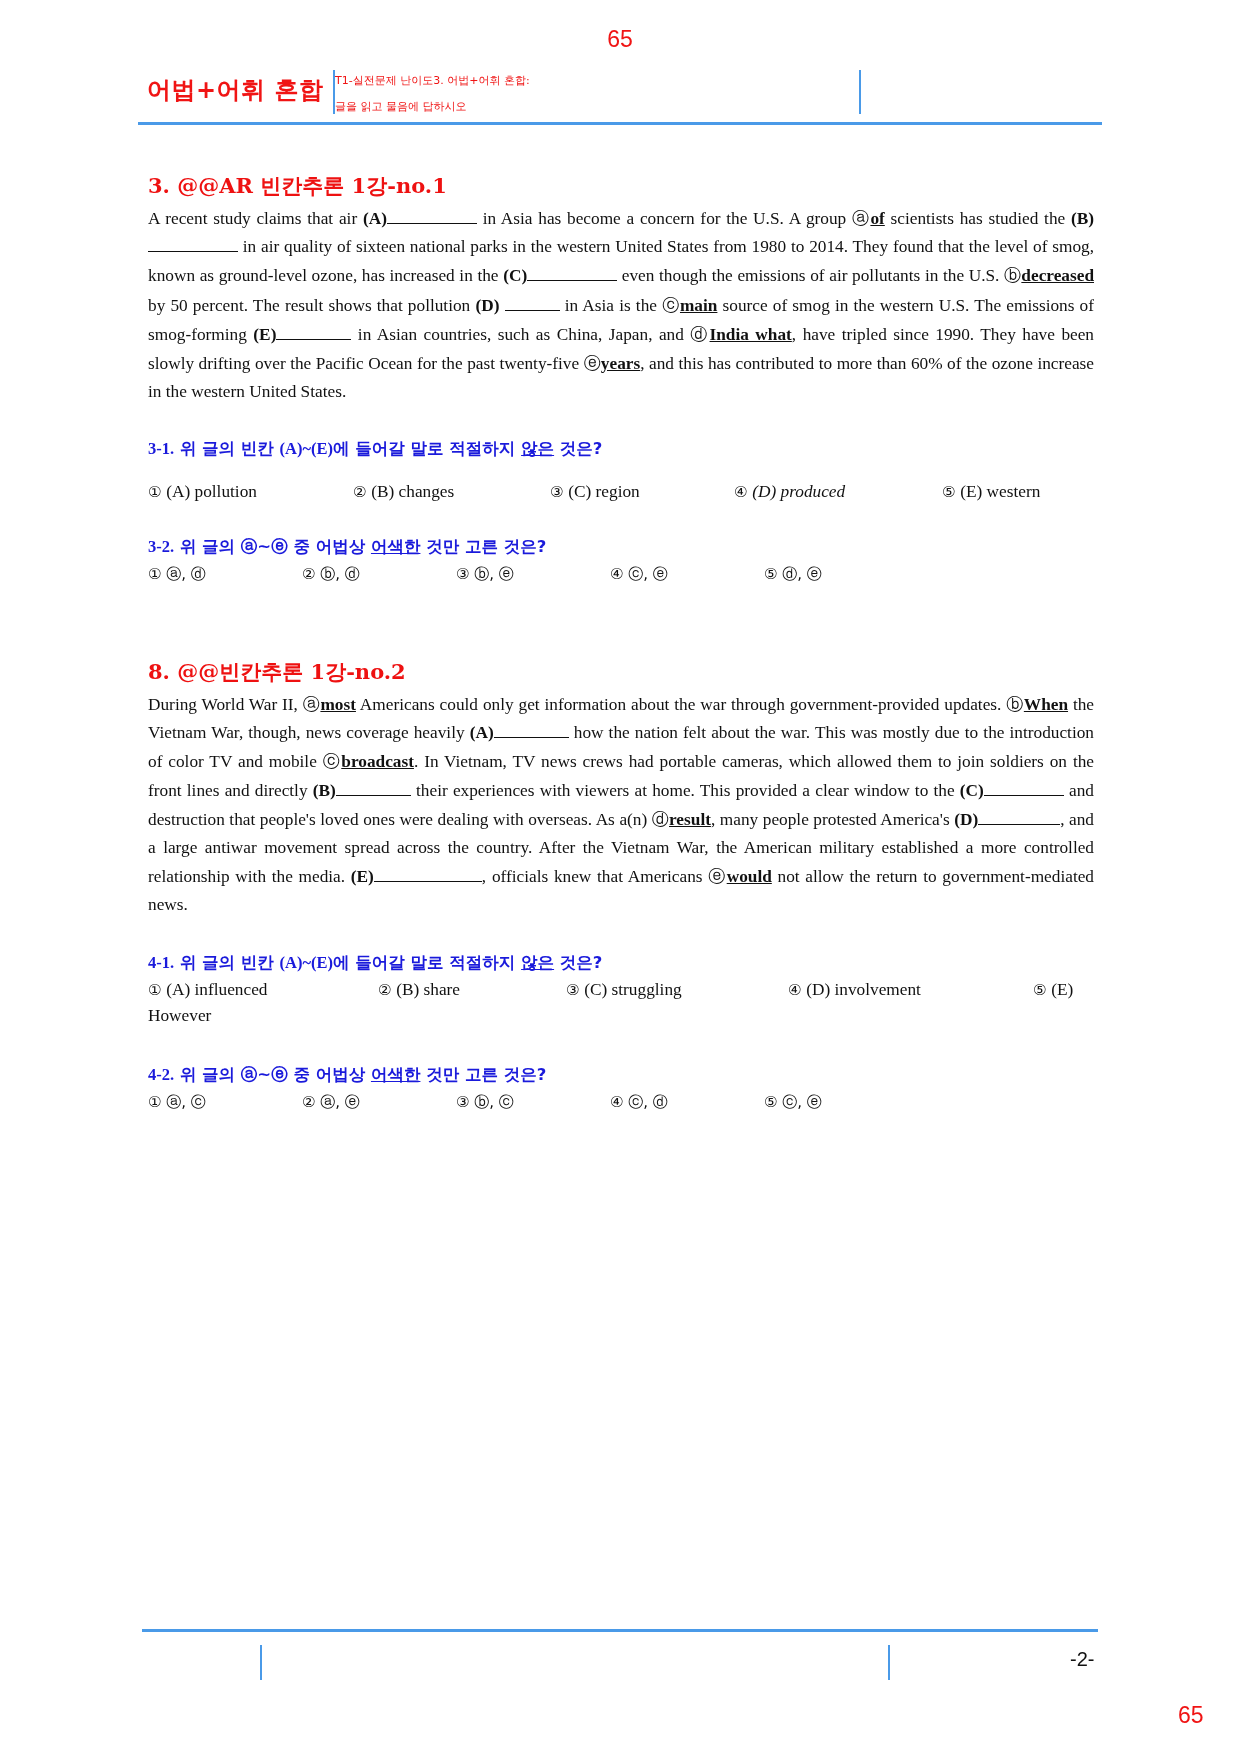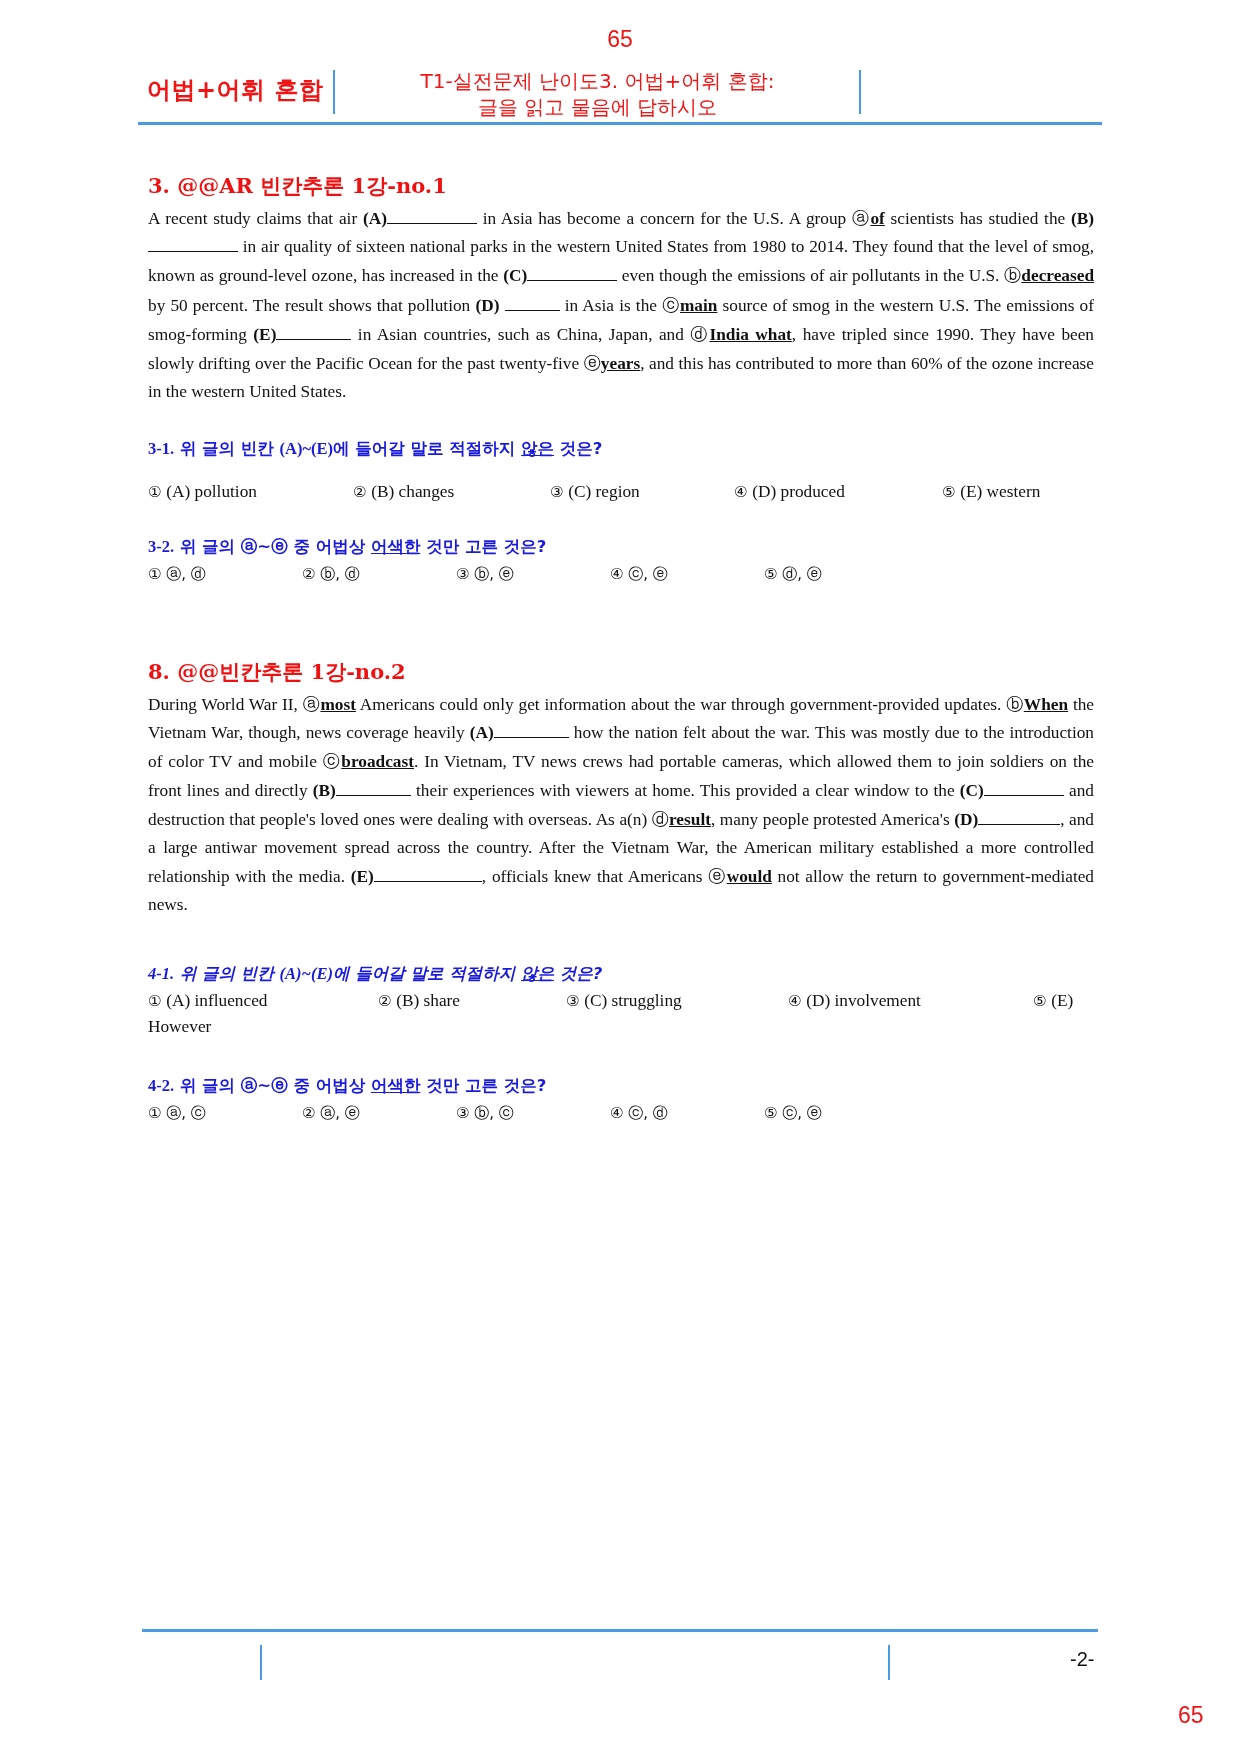--- a/index.html
+++ b/index.html
@@ -4,22 +4,22 @@
 <style>
   html, body { margin: 0; padding: 0; background: #ffffff; }
   body { width: 1240px; height: 1754px; position: relative; overflow: hidden;
          font-family: "Liberation Serif", serif; color: #111; }
   .abs { position: absolute; }
   .top-num { left: 0; width: 1240px; top: 26px; text-align: center;
              font-family: "Liberation Sans", sans-serif; font-size: 23px; color: #f01414; }
   .hdr-title { left: 147px; top: 74px; font-family: "DejaVu Sans", sans-serif;
                font-weight: bold; font-size: 24px; color: #f01414; letter-spacing: 0.5px; }
   .vline { width: 2px; background: #4a9ae8; }
-  .hdr-sub { left: 335px; width: 525px; top: 68px; text-align: center;
-             font-family: "DejaVu Sans", sans-serif; font-size: 20px; color: #f01414; line-height: 26px; }
+  .hdr-sub { left: 335px; width: 525px; top: 68px; 
+             font-family: "DejaVu Sans", sans-serif; font-size: 11px; color: #f01414; line-height: 26px; }
   .hline { height: 3px; background: #4a9ae8; }
 
   .content { left: 148px; width: 946px; }
   .q-title { font-family: "DejaVu Serif", serif; font-weight: bold; font-size: 21px; color: #ee1111; }
   .passage { font-size: 17.3px; line-height: 28.2px; text-align: justify; text-align-last: left; }
   .passage b { font-weight: bold; }
   .u { text-decoration: underline; }
   .blank { display: inline-block; border-bottom: 1.5px solid #111; height: 14px; vertical-align: baseline; }
   .circ { font-family: "DejaVu Sans", sans-serif; font-size: 17px; }
   .sub-q { font-family: "DejaVu Sans", sans-serif; font-weight: bold; font-size: 16.5px; color: #1a1adb; }
@@ -48,42 +48,42 @@
   <div class="passage" id="q3-passage" style="margin-top:4px;">A recent study claims that air <b>(A)</b><span class="blank" style="width: 90px;"></span> in Asia has become a concern for the U.S. A group <span class="circ">ⓐ</span><b class="u">of</b> scientists has studied the <b>(B)</b><span class="blank" style="width: 90px;"></span> in air quality of sixteen national parks in the western United States from 1980 to 2014. They found that the level of smog, known as ground-level ozone, has increased in the <b>(C)</b><span class="blank" style="width: 90px;"></span> even though the emissions of air pollutants in the U.S. <span class="circ">ⓑ</span><b class="u">decreased</b> by 50 percent. The result shows that pollution <b>(D)</b> <span class="blank" style="width: 55px;"></span> in Asia is the <span class="circ">ⓒ</span><b class="u">main</b> source of smog in the western U.S. The emissions of smog-forming <b>(E)</b><span class="blank" style="width: 75px;"></span> in Asian countries, such as China, Japan, and <span class="circ">ⓓ</span><b class="u">India what</b>, have tripled since 1990. They have been slowly drifting over the Pacific Ocean for the past twenty-five <span class="circ">ⓔ</span><b class="u">years</b>, and this has contributed to more than 60% of the ozone increase in the western United States.</div>
 
   <div class="sub-q" style="margin-top:32px;">
     <span class="serif">3-1.</span>
     <span>위 글의 빈칸 </span><span class="serif">(A)~(E)</span><span>에 들어갈 말로 적절하지 </span><span class="u">않은</span><span> 것은?</span>
   </div>
   <div class="choices" id="q3-1-choices" style="margin-top:22px;">
       <div class="choice" style="width: 205px;"><span class="cn">① </span><span>(A)  pollution</span></div>
       <div class="choice" style="width: 197px;"><span class="cn">② </span><span>(B)  changes</span></div>
       <div class="choice" style="width: 184px;"><span class="cn">③ </span><span>(C)  region</span></div>
-      <div class="choice" style="width: 208px;"><span class="cn">④ </span><span>(D)  produced</span></div>
+      <div class="choice" style="width: 208px; font-style: italic;"><span class="cn">④ </span><span>(D)  produced</span></div>
       <div class="choice" style="width: 150px;"><span class="cn">⑤ </span><span>(E)  western</span></div>
     </div>
 
   <div class="sub-q" style="margin-top:34px;">
     <span class="serif">3-2.</span>
     <span>위 글의 ⓐ~ⓔ 중 어법상 </span><span class="u">어색한</span><span> 것만 고른 것은?</span>
   </div>
   <div class="choices" id="q3-2-choices" style="margin-top:6px;">
       <div class="choice" style="width: 154px;"><span class="cn">① </span><span style="font-family: &quot;DejaVu Sans&quot;, sans-serif; font-size: 15px;">ⓐ, ⓓ</span></div>
       <div class="choice" style="width: 154px;"><span class="cn">② </span><span style="font-family: &quot;DejaVu Sans&quot;, sans-serif; font-size: 15px;">ⓑ, ⓓ</span></div>
       <div class="choice" style="width: 154px;"><span class="cn">③ </span><span style="font-family: &quot;DejaVu Sans&quot;, sans-serif; font-size: 15px;">ⓑ, ⓔ</span></div>
       <div class="choice" style="width: 154px;"><span class="cn">④ </span><span style="font-family: &quot;DejaVu Sans&quot;, sans-serif; font-size: 15px;">ⓒ, ⓔ</span></div>
       <div class="choice" style="width: 150px;"><span class="cn">⑤ </span><span style="font-family: &quot;DejaVu Sans&quot;, sans-serif; font-size: 15px;">ⓓ, ⓔ</span></div>
     </div>
 </div>
 
 <div class="abs content" style="top:658px;">
   <div class="q-title">8.  @@빈칸추론 1강-no.2</div>
   <div class="passage" id="q4-passage" style="margin-top:4px;">During World War II, <span class="circ">ⓐ</span><b class="u">most</b> Americans could only get information about the war through government-provided updates. <span class="circ">ⓑ</span><b class="u">When</b> the Vietnam War, though, news coverage heavily <b>(A)</b><span class="blank" style="width: 75px;"></span> how the nation felt about the war. This was mostly due to the introduction of color TV and mobile <span class="circ">ⓒ</span><b class="u">broadcast</b>. In Vietnam, TV news crews had portable cameras, which allowed them to join soldiers on the front lines and directly <b>(B)</b><span class="blank" style="width: 75px;"></span> their experiences with viewers at home. This provided a clear window to the <b>(C)</b><span class="blank" style="width: 80px;"></span> and destruction that people's loved ones were dealing with overseas. As a(n) <span class="circ">ⓓ</span><b class="u">result</b>, many people protested America's <b>(D)</b><span class="blank" style="width: 82px;"></span>, and a large antiwar movement spread across the country. After the Vietnam War, the American military established a more controlled relationship with the media. <b>(E)</b><span class="blank" style="width: 108px;"></span>, officials knew that Americans <span class="circ">ⓔ</span><b class="u">would</b> not allow the return to government-mediated news.</div>
 
-  <div class="sub-q" style="margin-top:43px;font-style:italic;">
+  <div class="sub-q" style="margin-top:32px;">
     <span class="serif">4-1.</span>
     <span>위 글의 빈칸 </span><span class="serif">(A)~(E)</span><span>에 들어갈 말로 적절하지 </span><span class="u">않은</span><span> 것은?</span>
   </div>
   <div class="choices" id="q4-1-choices" style="margin-top:6px;">
       <div class="choice" style="width: 230px;"><span class="cn">① </span><span>(A)  influenced</span></div>
       <div class="choice" style="width: 188px;"><span class="cn">② </span><span>(B)  share</span></div>
       <div class="choice" style="width: 222px;"><span class="cn">③ </span><span>(C)  struggling</span></div>
       <div class="choice" style="width: 245px;"><span class="cn">④ </span><span>(D)  involvement</span></div>
       <div class="choice" style="width: 60px;"><span class="cn">⑤ </span><span>(E)</span></div>
     </div>

